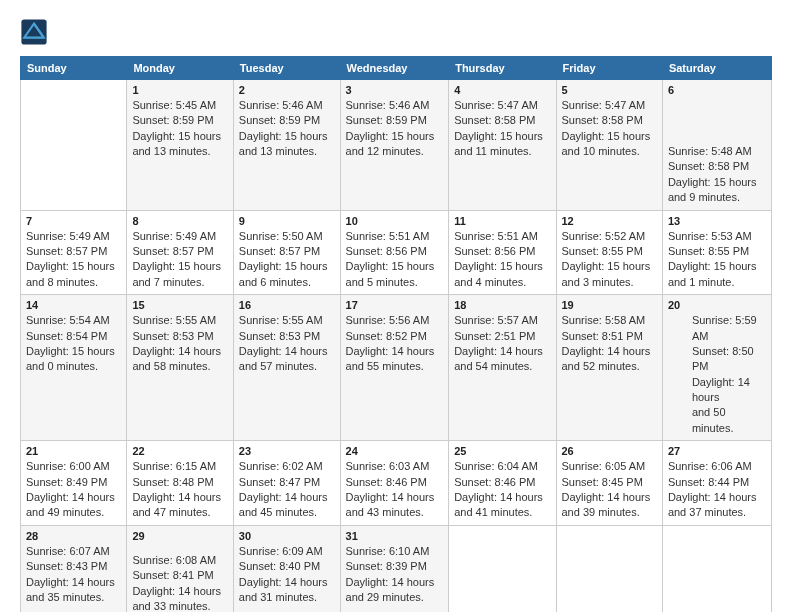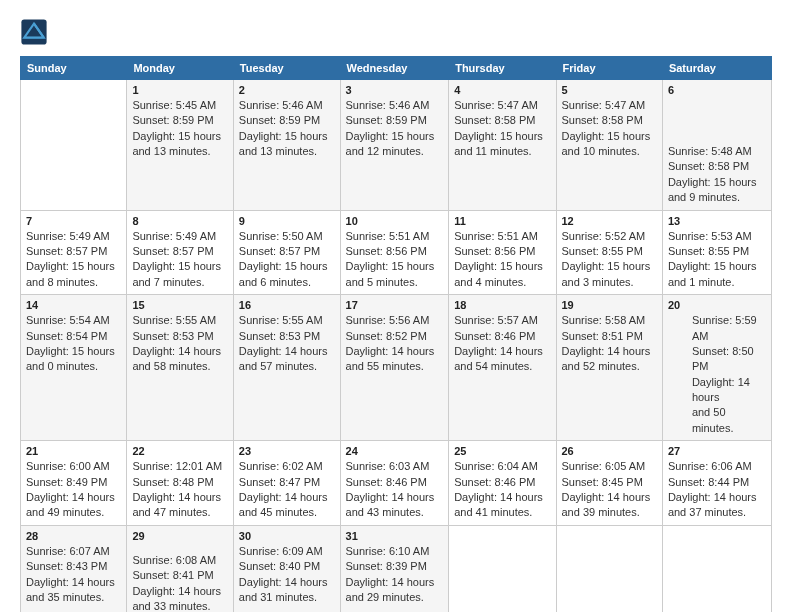--- a/index.html
+++ b/index.html
@@ -250,21 +250,21 @@
           <td>
             <span class="day-num">17</span>
             <div class="day-info" style="white-space: pre-line;">Sunrise: 5:56 AM
 Sunset: 8:52 PM
 Daylight: 14 hours
 and 55 minutes.</div>
           </td>
           <td>
             <span class="day-num">18</span>
             <div class="day-info" style="white-space: pre-line;">Sunrise: 5:57 AM
-Sunset: 8:46 PM
+Sunset: 2:51 PM
 Daylight: 14 hours
 and 54 minutes.</div>
           </td>
           <td>
             <span class="day-num">19</span>
             <div class="day-info" style="white-space: pre-line;">Sunrise: 5:58 AM
 Sunset: 8:51 PM
 Daylight: 14 hours
 and 52 minutes.</div>
           </td>
@@ -279,21 +279,21 @@
         <tr>
           <td>
             <span class="day-num">21</span>
             <div class="day-info" style="white-space: pre-line;">Sunrise: 6:00 AM
 Sunset: 8:49 PM
 Daylight: 14 hours
 and 49 minutes.</div>
           </td>
           <td>
             <span class="day-num">22</span>
-            <div class="day-info" style="white-space: pre-line;">Sunrise: 12:01 AM
+            <div class="day-info" style="white-space: pre-line;">Sunrise: 6:15 AM
 Sunset: 8:48 PM
 Daylight: 14 hours
 and 47 minutes.</div>
           </td>
           <td>
             <span class="day-num">23</span>
             <div class="day-info" style="white-space: pre-line;">Sunrise: 6:02 AM
 Sunset: 8:47 PM
 Daylight: 14 hours
 and 45 minutes.</div>

